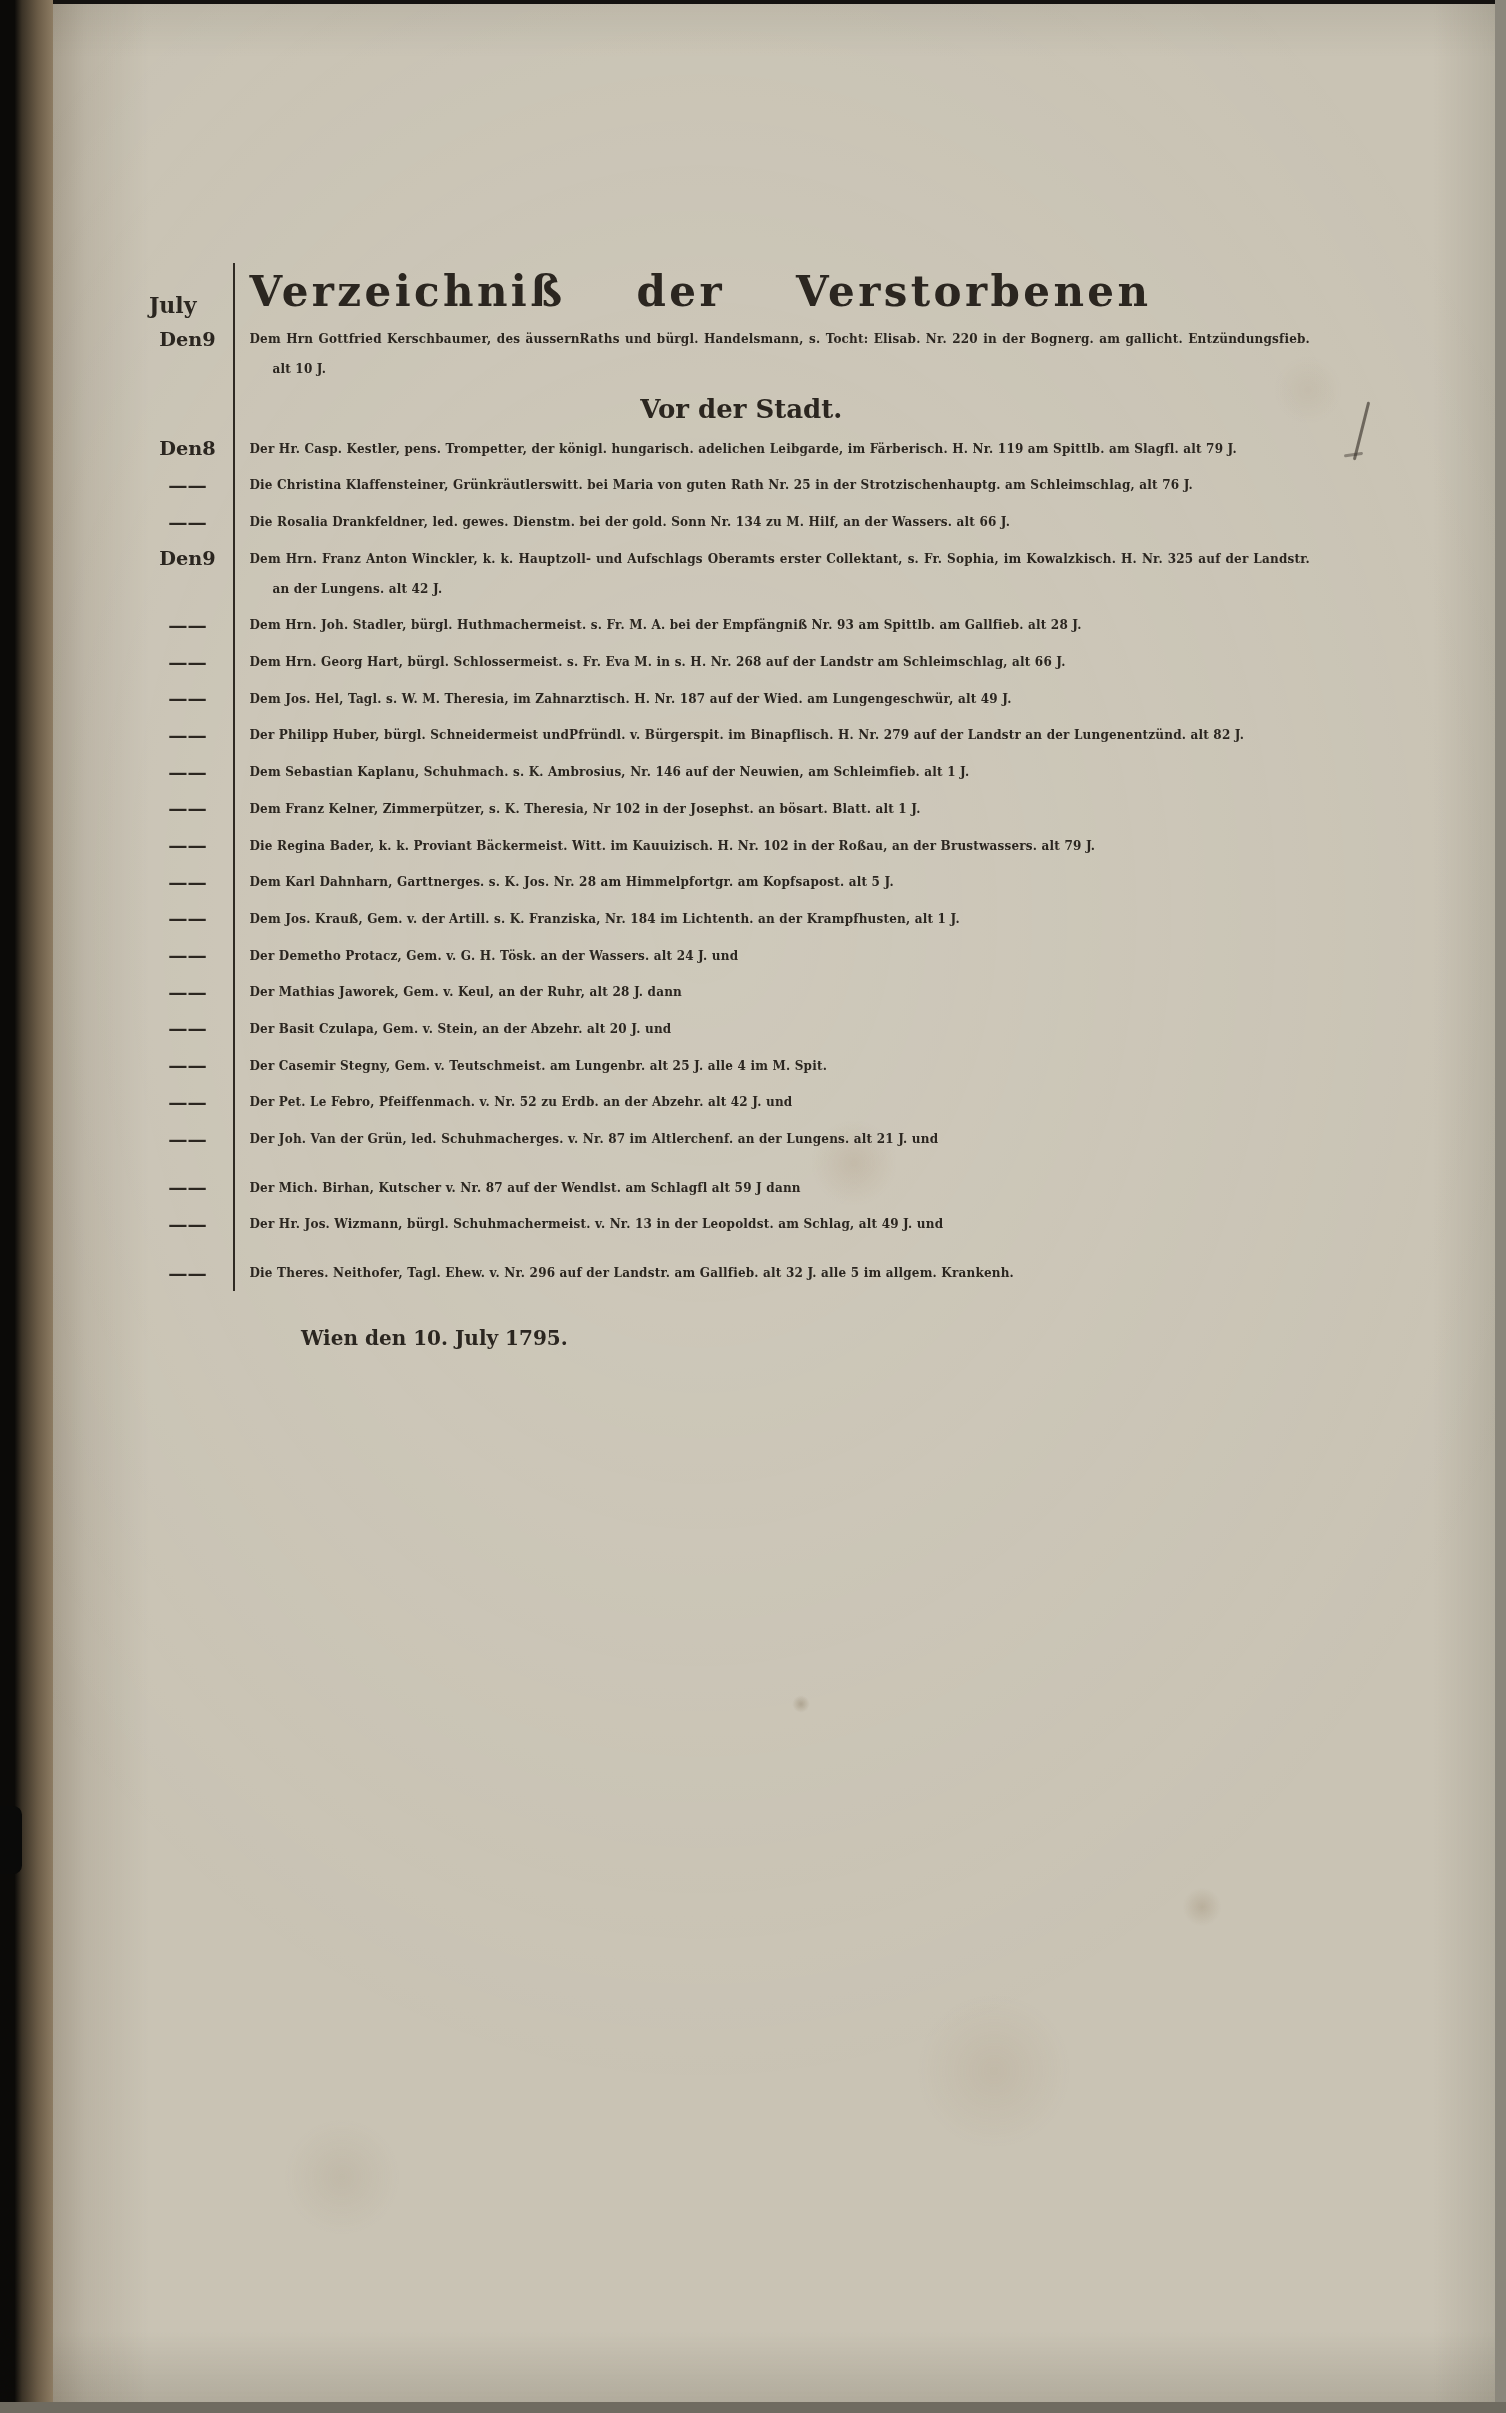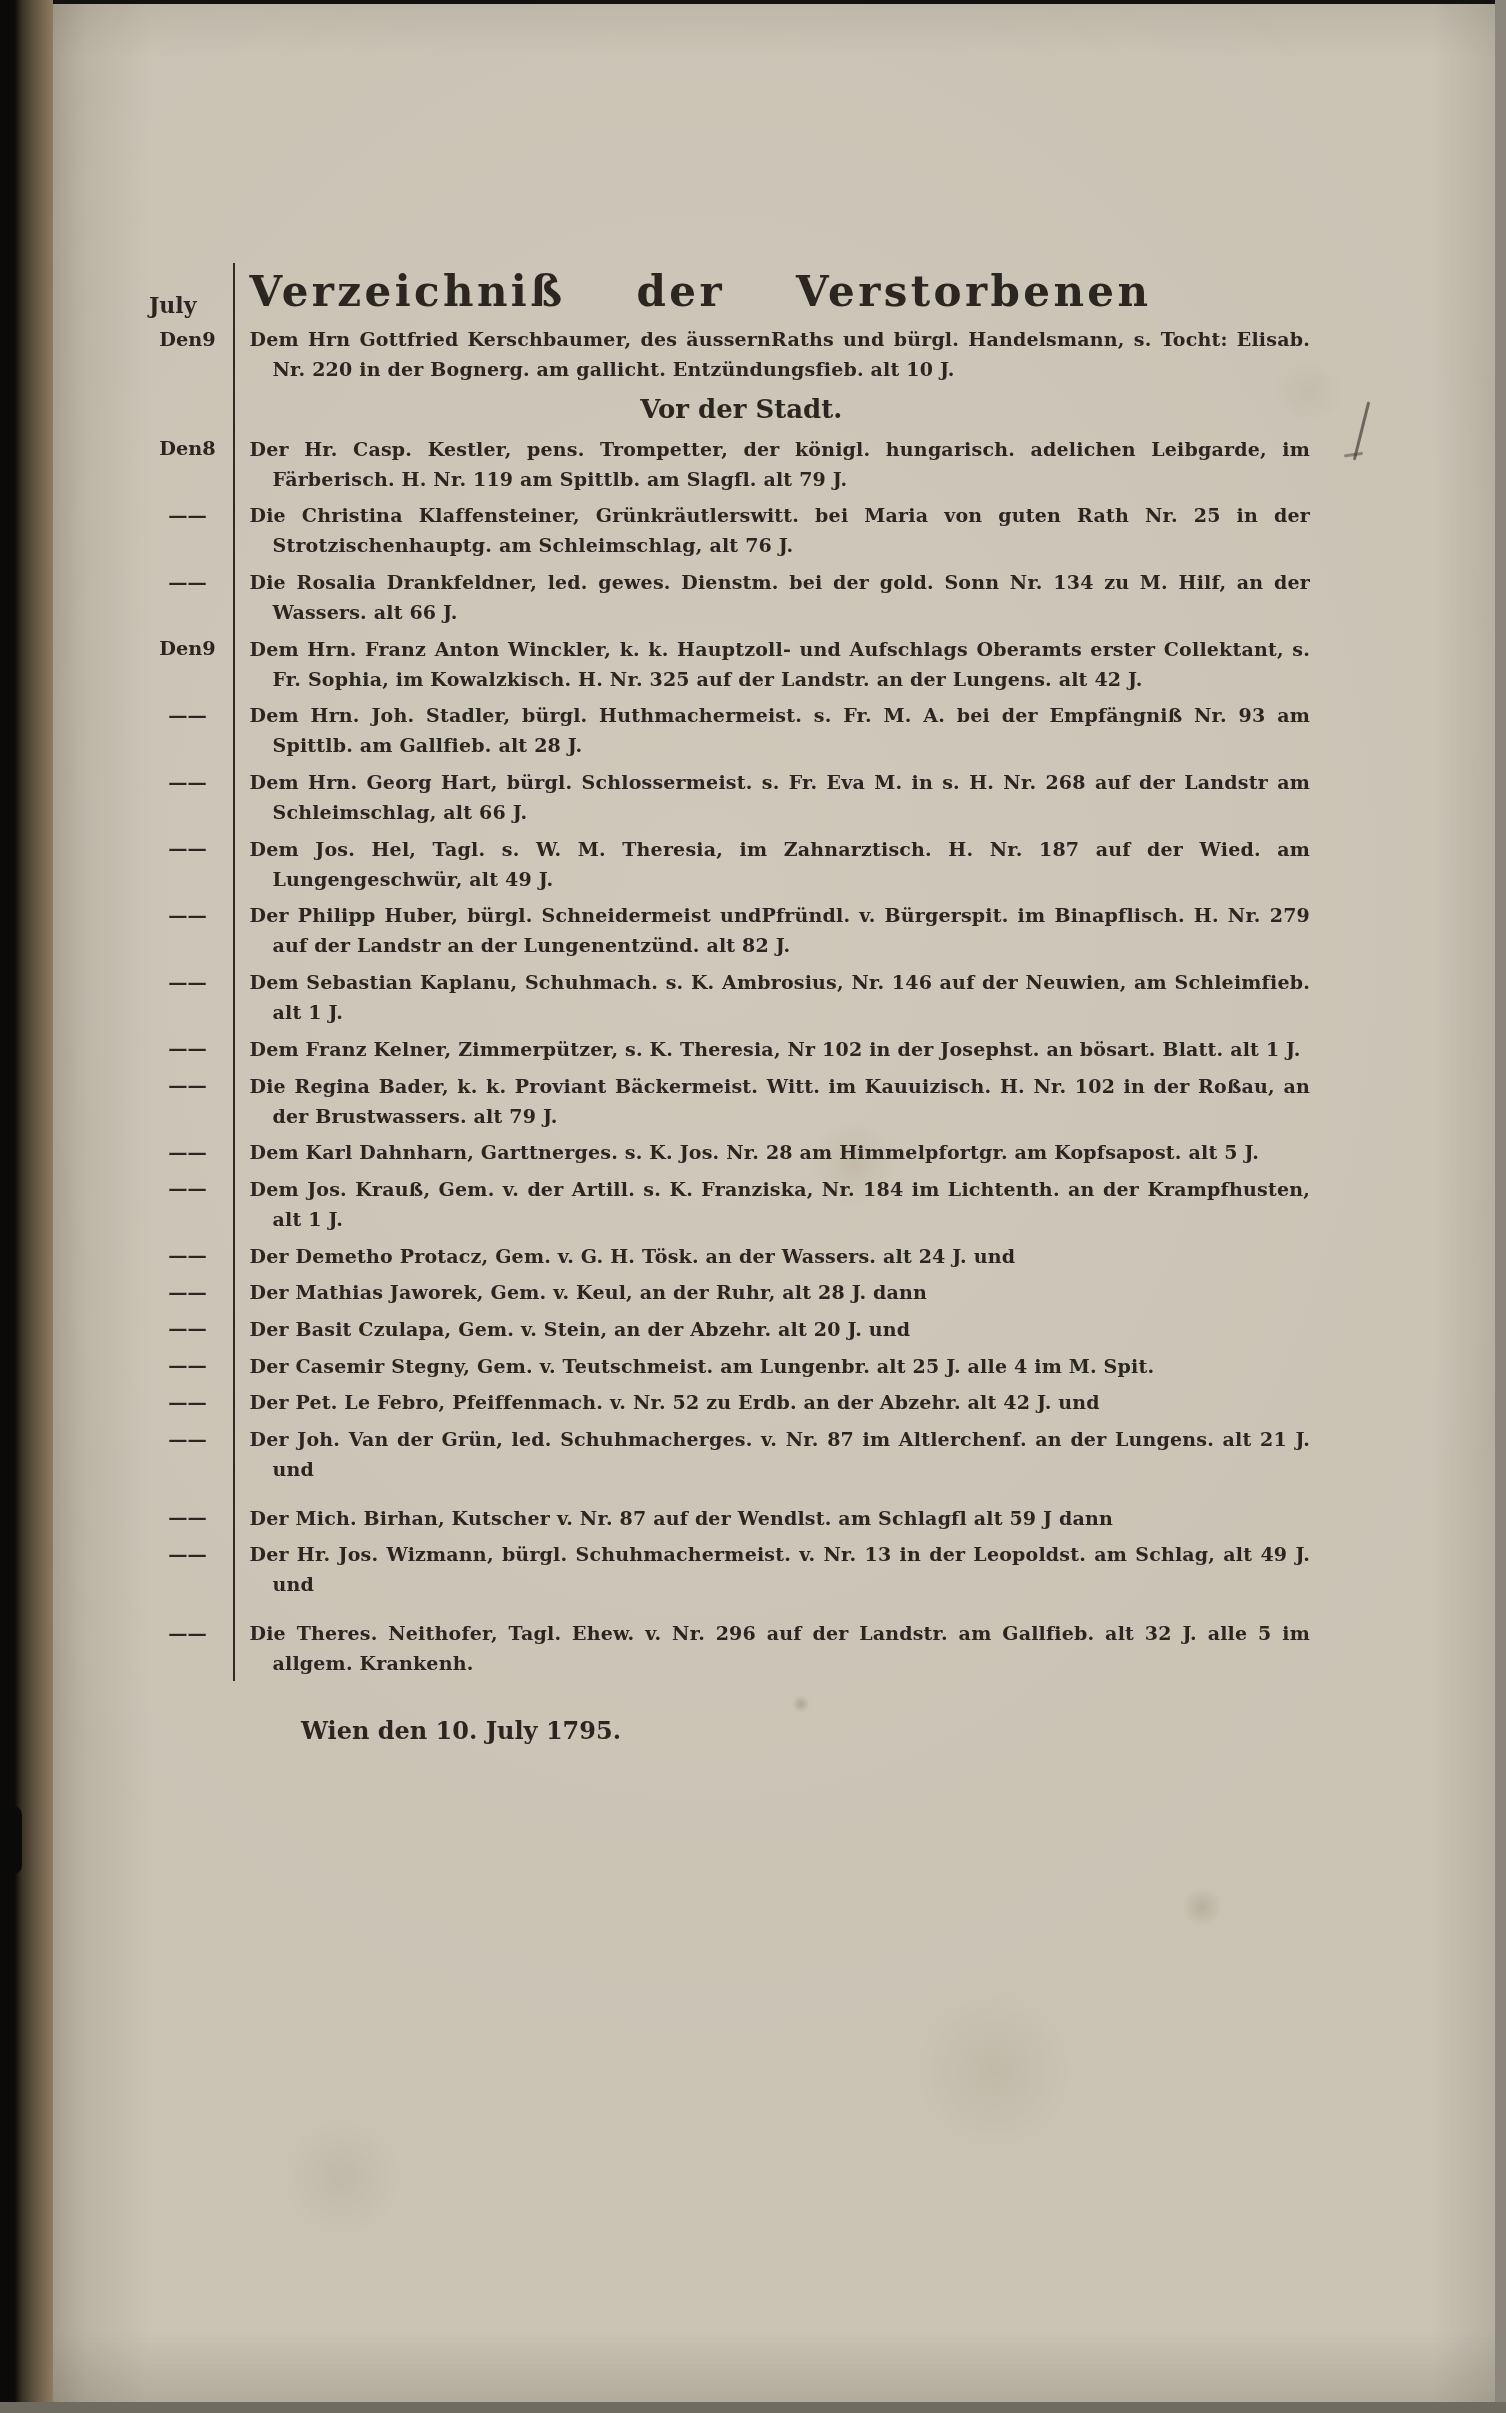--- a/index.html
+++ b/index.html
@@ -53,30 +53,30 @@
     margin:0;padding-top:4.8px;
     font-size:42px;font-weight:700;line-height:1.15;
     letter-spacing:3.4px;word-spacing:53px;white-space:nowrap;
   }
   .section-heading{
     text-align:center;font-size:26px;font-weight:700;line-height:1.2;
     padding:7.7px 77px 3.9px 0;
   }
   .entry-text{
     margin:0;padding:4.3px 0 2.4px 23px;text-indent:-23px;
-    font-size:19px;font-weight:700;line-height:30px;
+    font-size:12px;font-weight:700;line-height:30px;
     text-align:justify;letter-spacing:0.2px;
   }
   .gap-before .entry-text{padding-top:16.4px;}
   .gap-before .datecell{padding-top:17px;}
   .footer-row{
     display:flex;align-items:flex-start;
     padding:23px 0 0 155px;color:#2b2620;
   }
-  .place-date{font-size:24px;font-weight:700;padding-top:12.6px;white-space:nowrap;}
+  .place-date{font-size:20px;font-weight:700;padding-top:12.6px;white-space:nowrap;}
   .summary{margin-left:auto;margin-right:111px;text-align:center;font-size:22px;font-weight:700;line-height:1.35;}
   .pen-mark{
     position:absolute;left:1308px;top:397px;width:3.4px;height:60px;
     background:rgba(60,54,46,.65);transform:rotate(14deg);border-radius:1.9px;
   }
   .pen-mark2{
     position:absolute;left:1292px;top:449px;width:19.3px;height:2.9px;
     background:rgba(60,54,46,.45);transform:rotate(-8deg);border-radius:1.4px;
   }
 </style>

